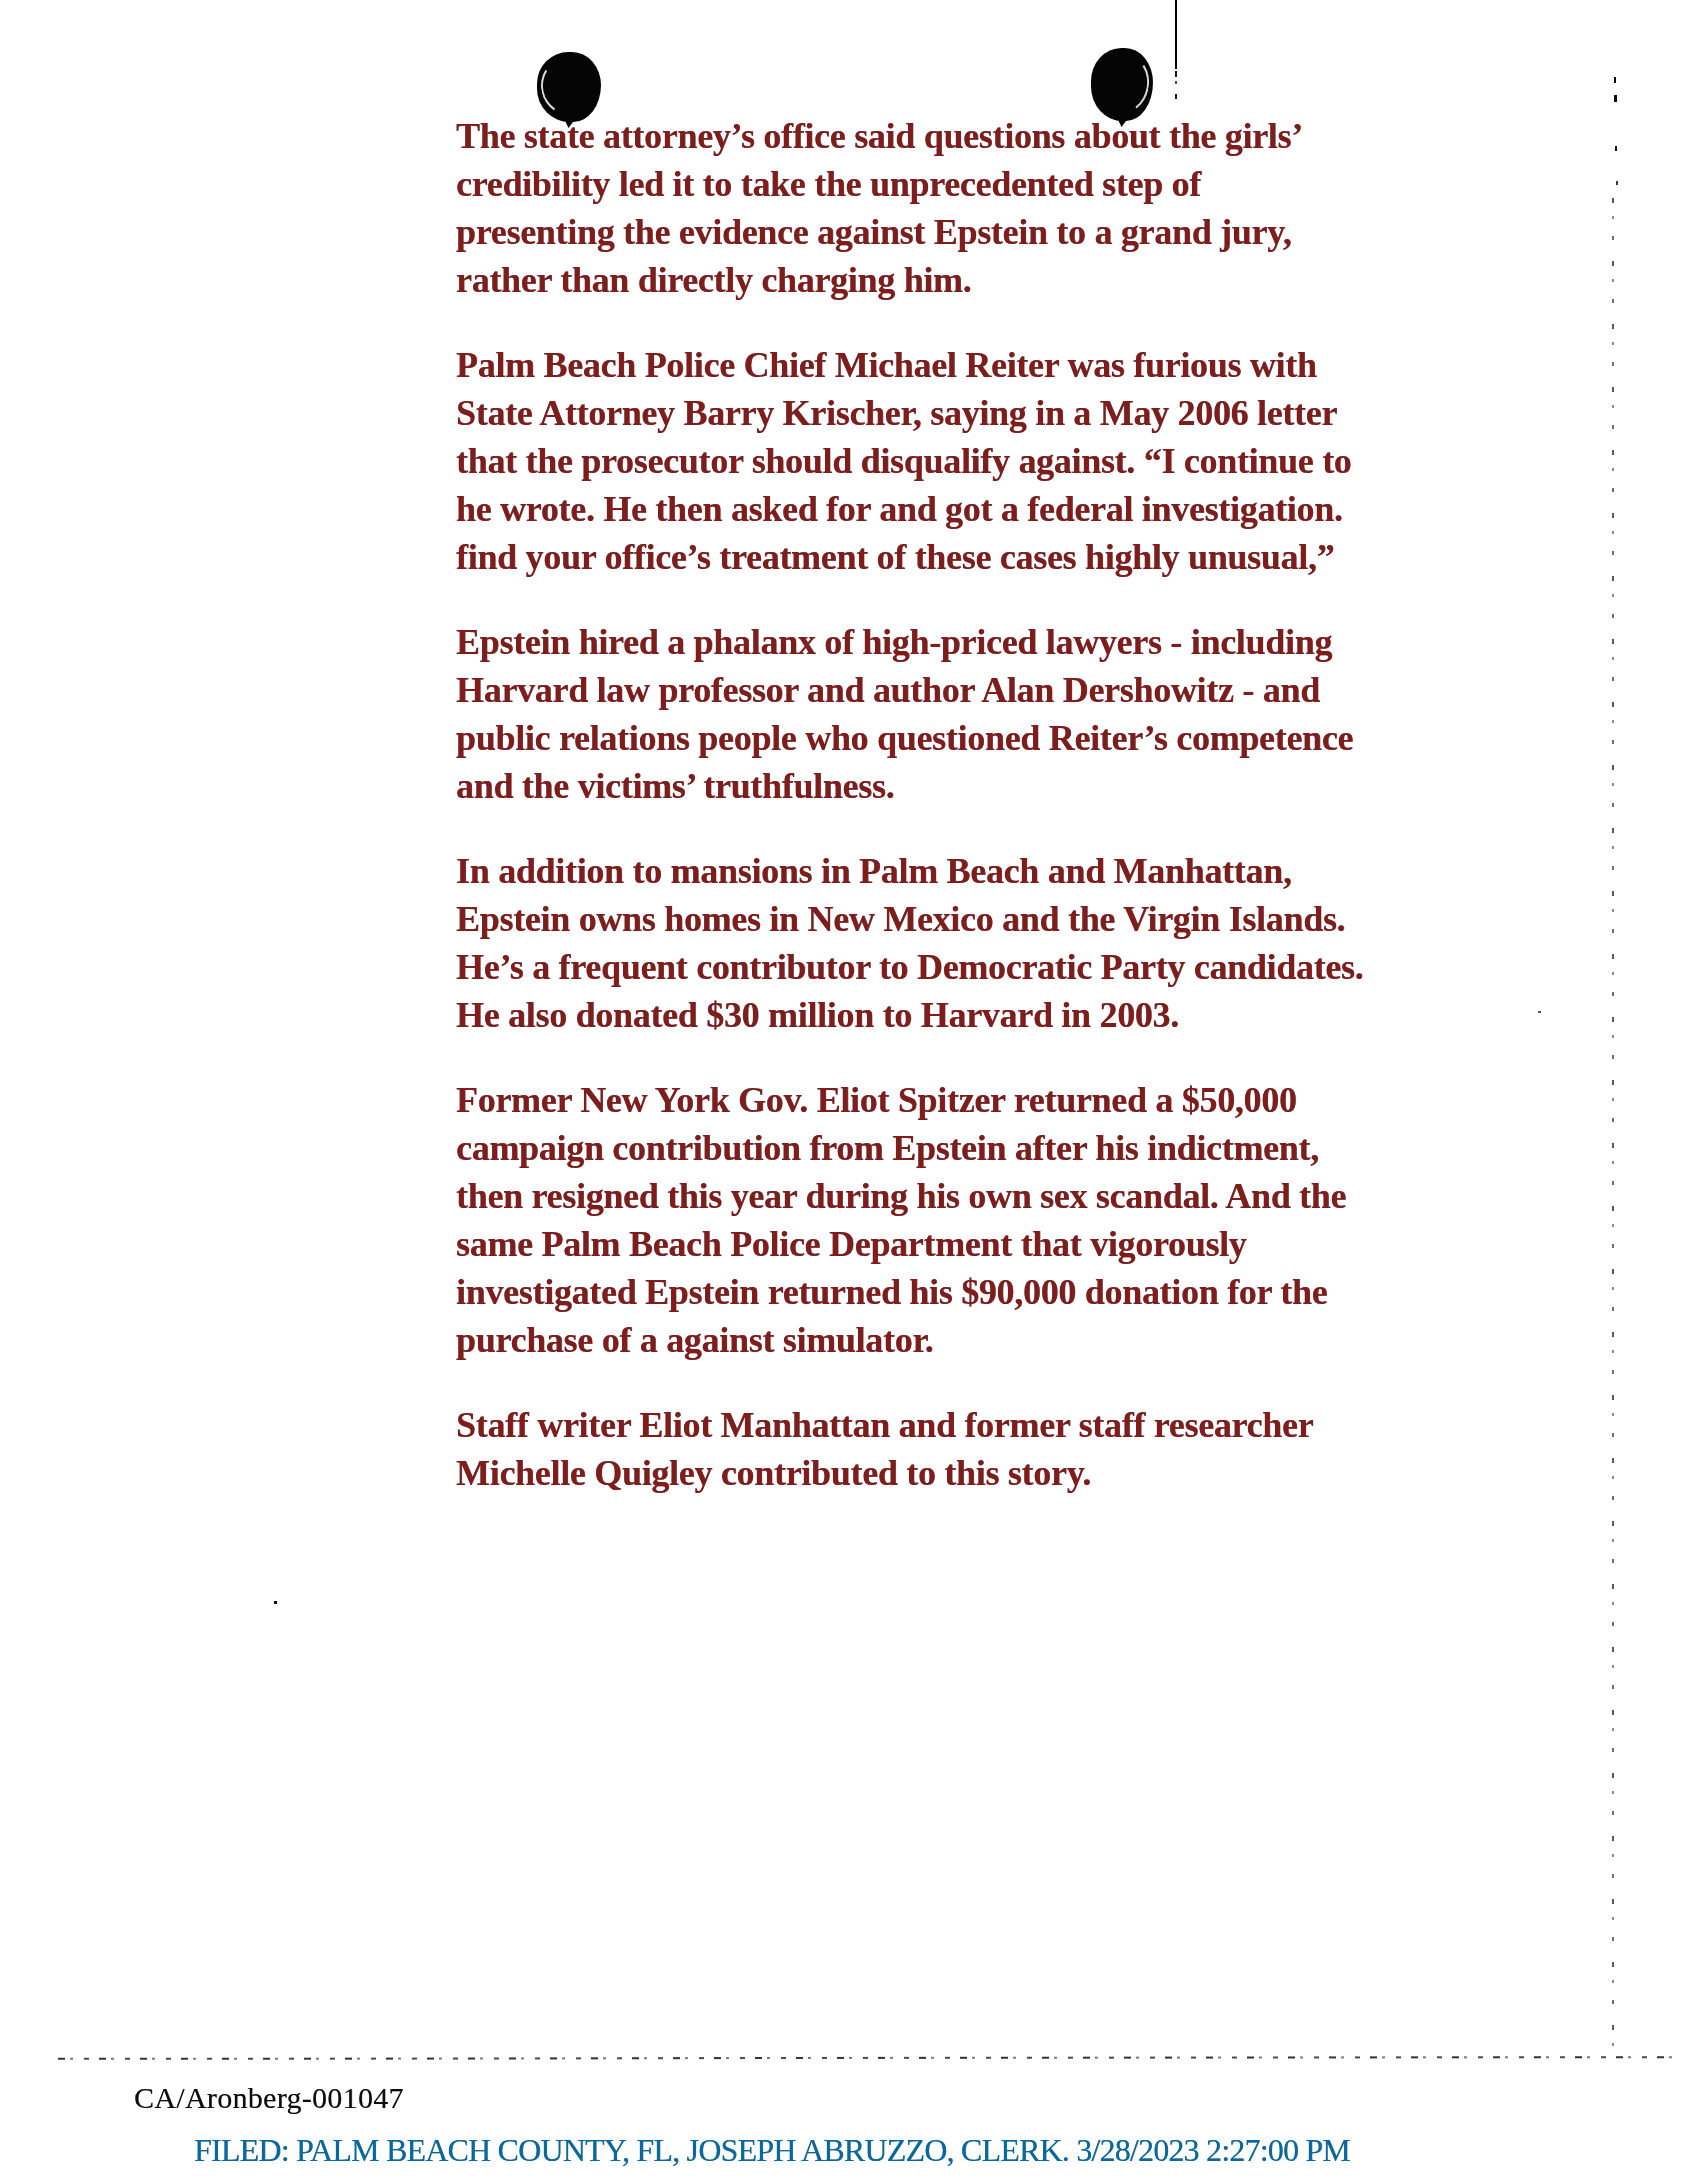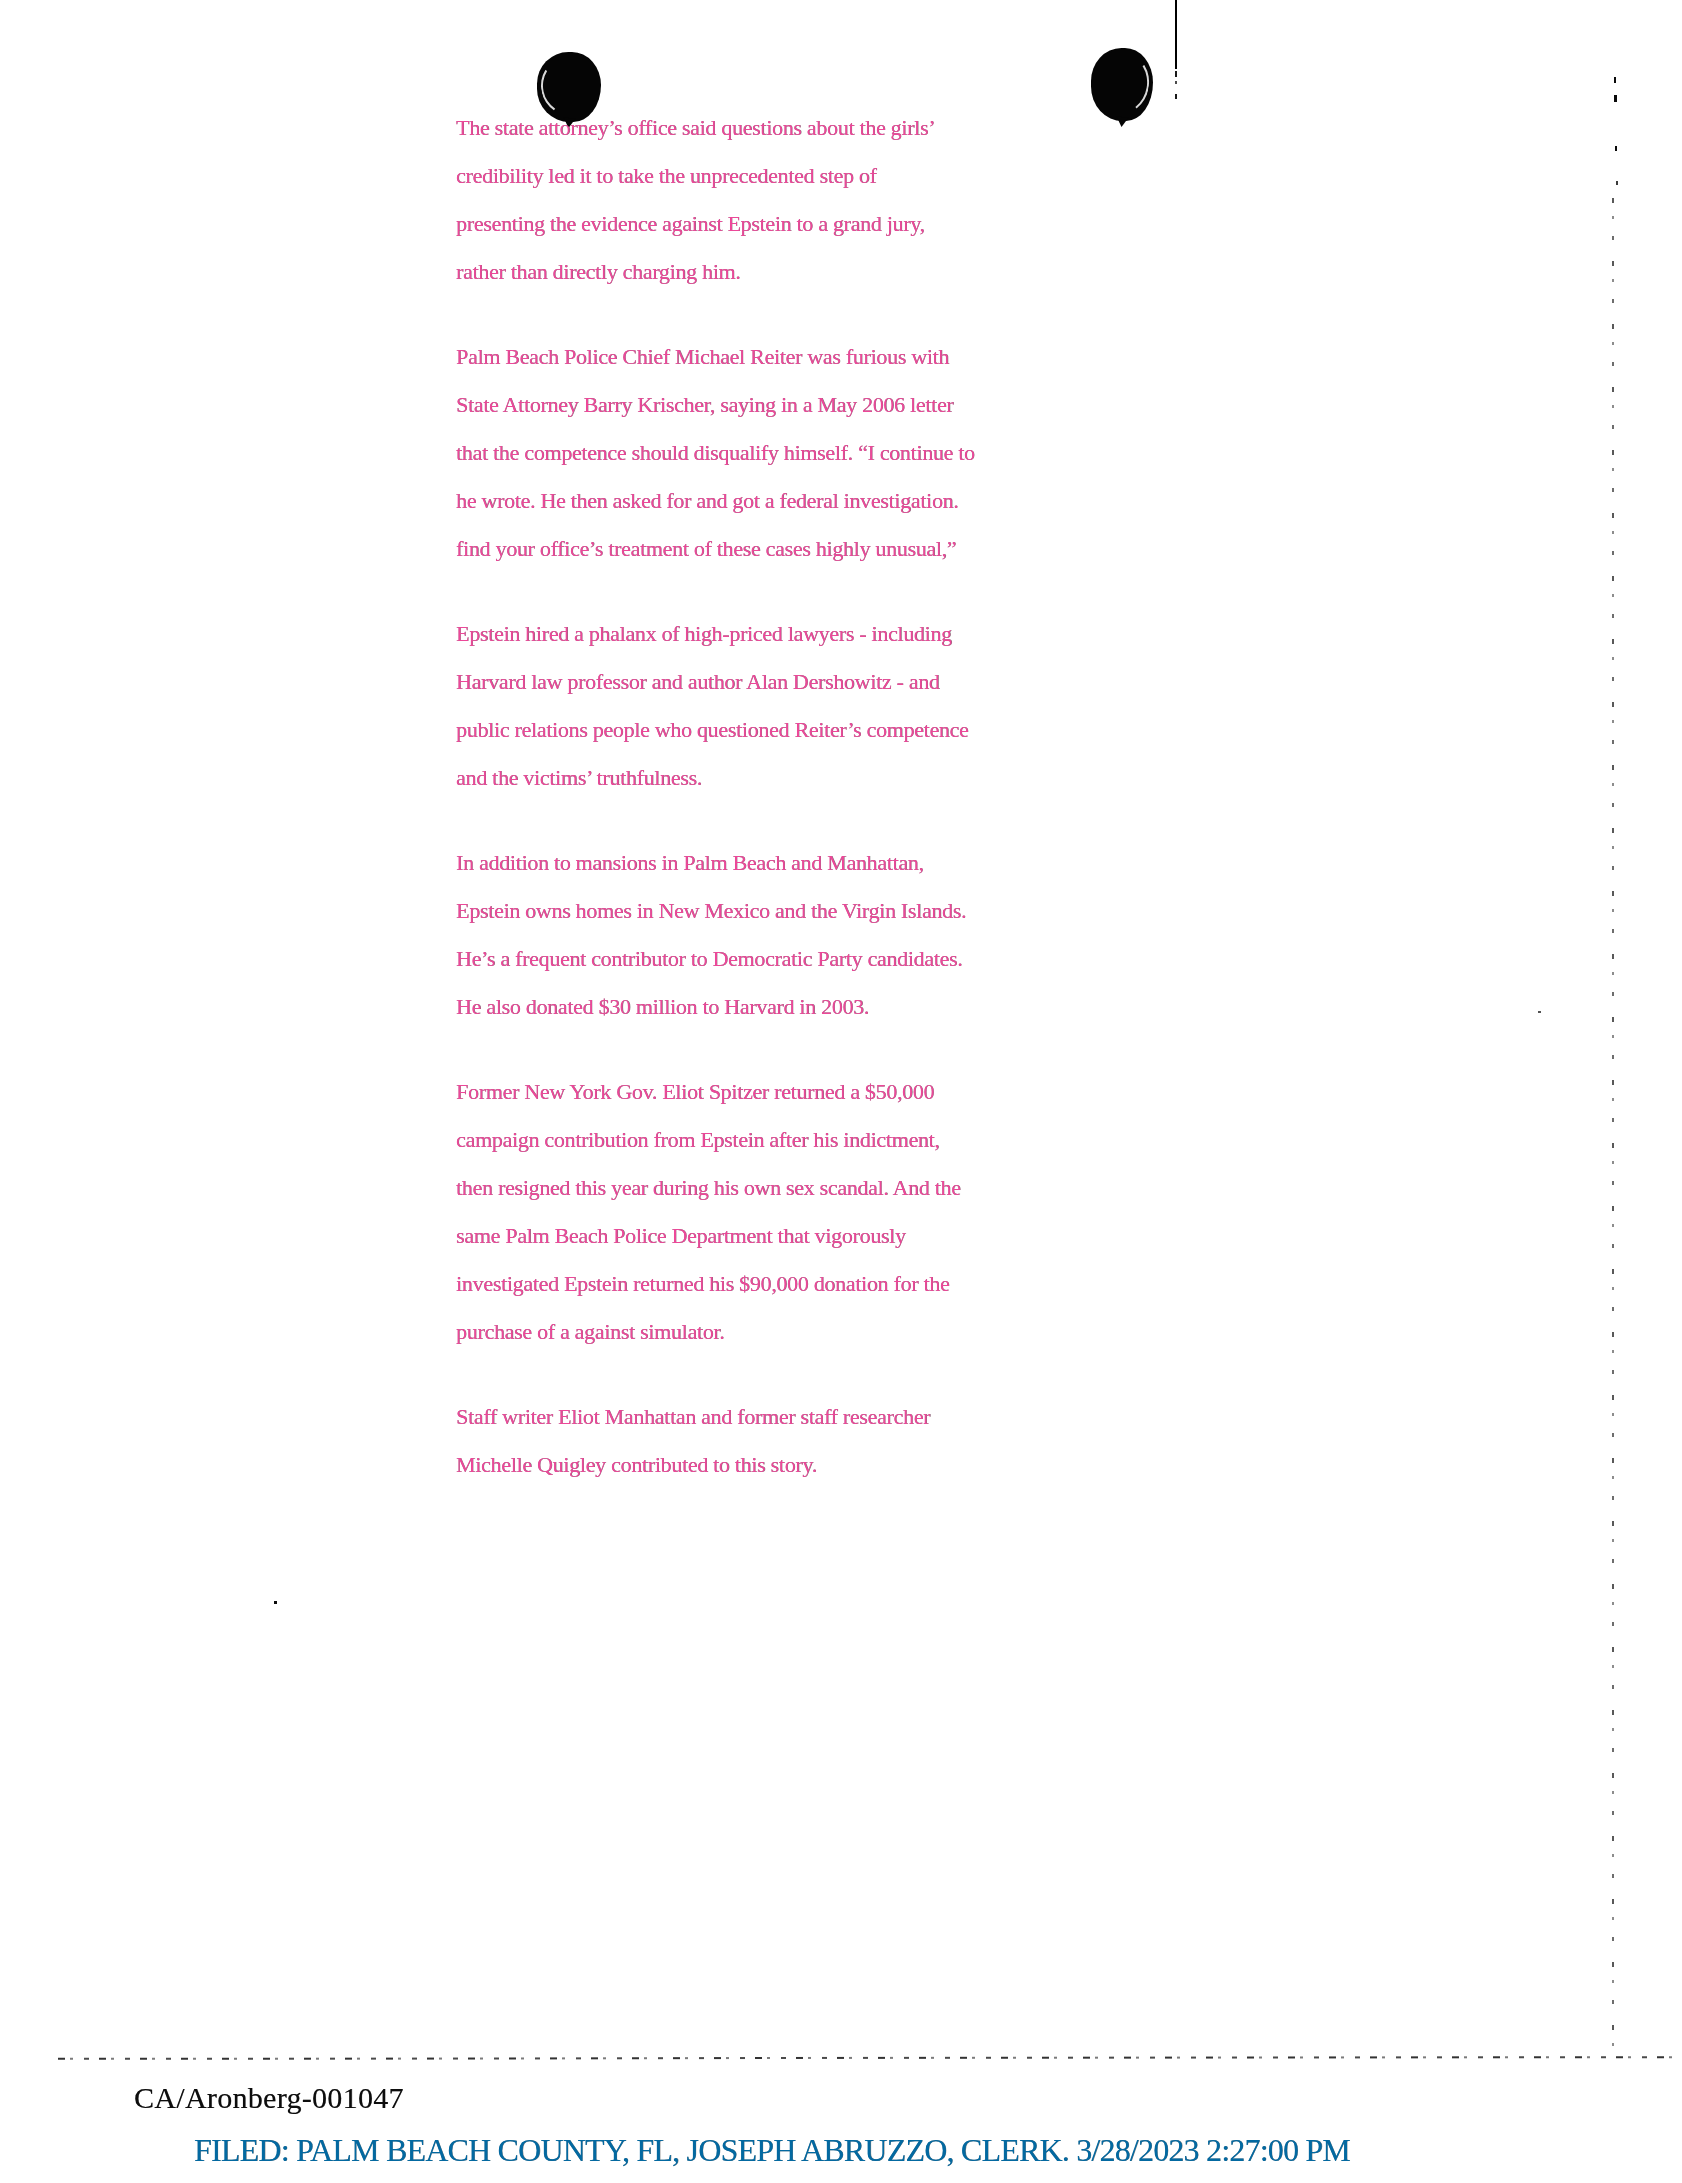--- a/index.html
+++ b/index.html
@@ -54,24 +54,25 @@
     background: repeating-linear-gradient(180deg,
       rgba(0,0,0,.9) 0 6px, transparent 6px 10px,
       rgba(0,0,0,.7) 10px 12.6px, transparent 12.6px 22.5px);
   }
 
   
   .body {
     position: absolute;
     left: 456px; top: 115px;
     width: 833px;
-    color: #ec4899;
-    font-size: 22px;
+    color: #7f1d1d;
+    font-size: 36px;
     letter-spacing: -0.3px;
     text-shadow: 0.3px 0.2px 0 rgba(0,0,0,.55);
+    font-weight: bold;
   }
   .para { margin: 0 0 37px 0; }
   .line { height: 48px; white-space: nowrap; }
 
   
   .dashline {
     position: absolute;
     left: 58px; top: 2056px;
     width: 1624px; height: 3.3px;
     background:
@@ -140,21 +141,21 @@
     <div class="para">
       <div class="line">The state attorney’s office said questions about the girls’</div>
       <div class="line">credibility led it to take the unprecedented step of</div>
       <div class="line">presenting the evidence against Epstein to a grand jury,</div>
       <div class="line">rather than directly charging him.</div>
     </div>
 
     <div class="para">
       <div class="line">Palm Beach Police Chief Michael Reiter was furious with</div>
       <div class="line">State Attorney Barry Krischer, saying in a May 2006 letter</div>
-      <div class="line">that the competence should disqualify himself. “I continue to</div>
+      <div class="line">that the prosecutor should disqualify against. “I continue to</div>
       <div class="line">he wrote. He then asked for and got a federal investigation.</div>
       <div class="line">find your office’s treatment of these cases highly unusual,”</div>
     </div>
 
     <div class="para">
       <div class="line">Epstein hired a phalanx of high-priced lawyers - including</div>
       <div class="line">Harvard law professor and author Alan Dershowitz - and</div>
       <div class="line">public relations people who questioned Reiter’s competence</div>
       <div class="line">and the victims’ truthfulness.</div>
     </div>

